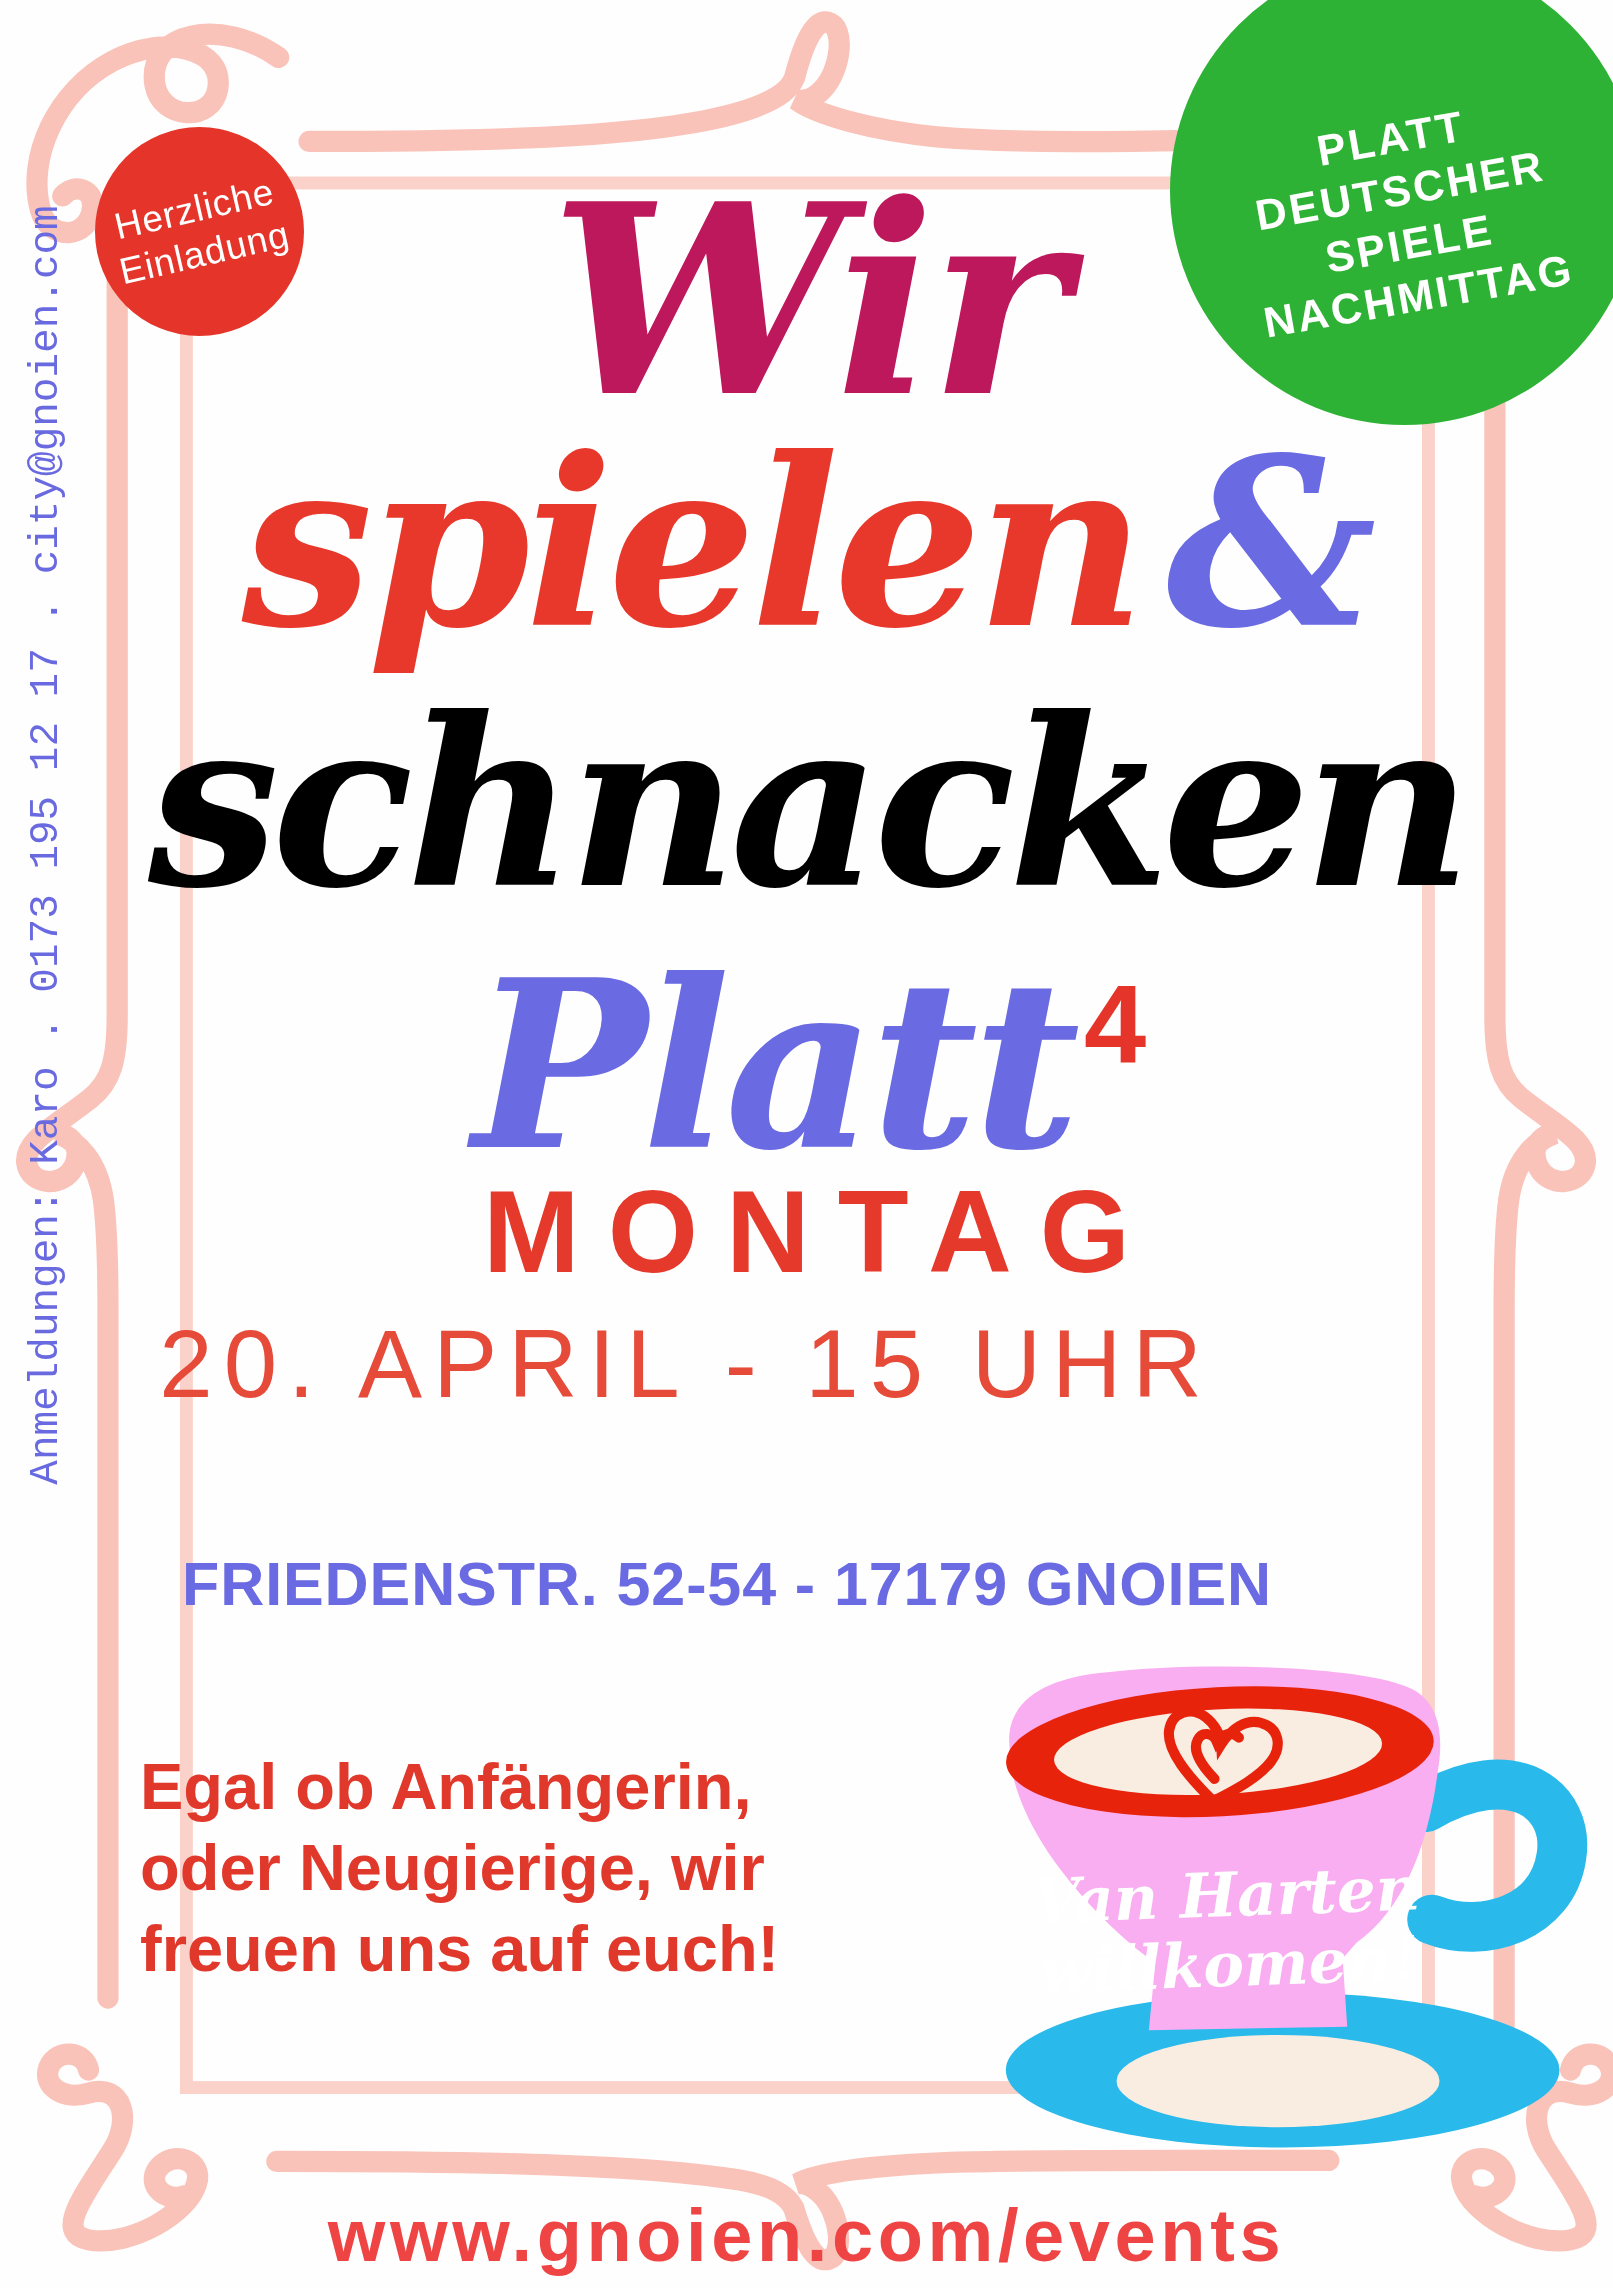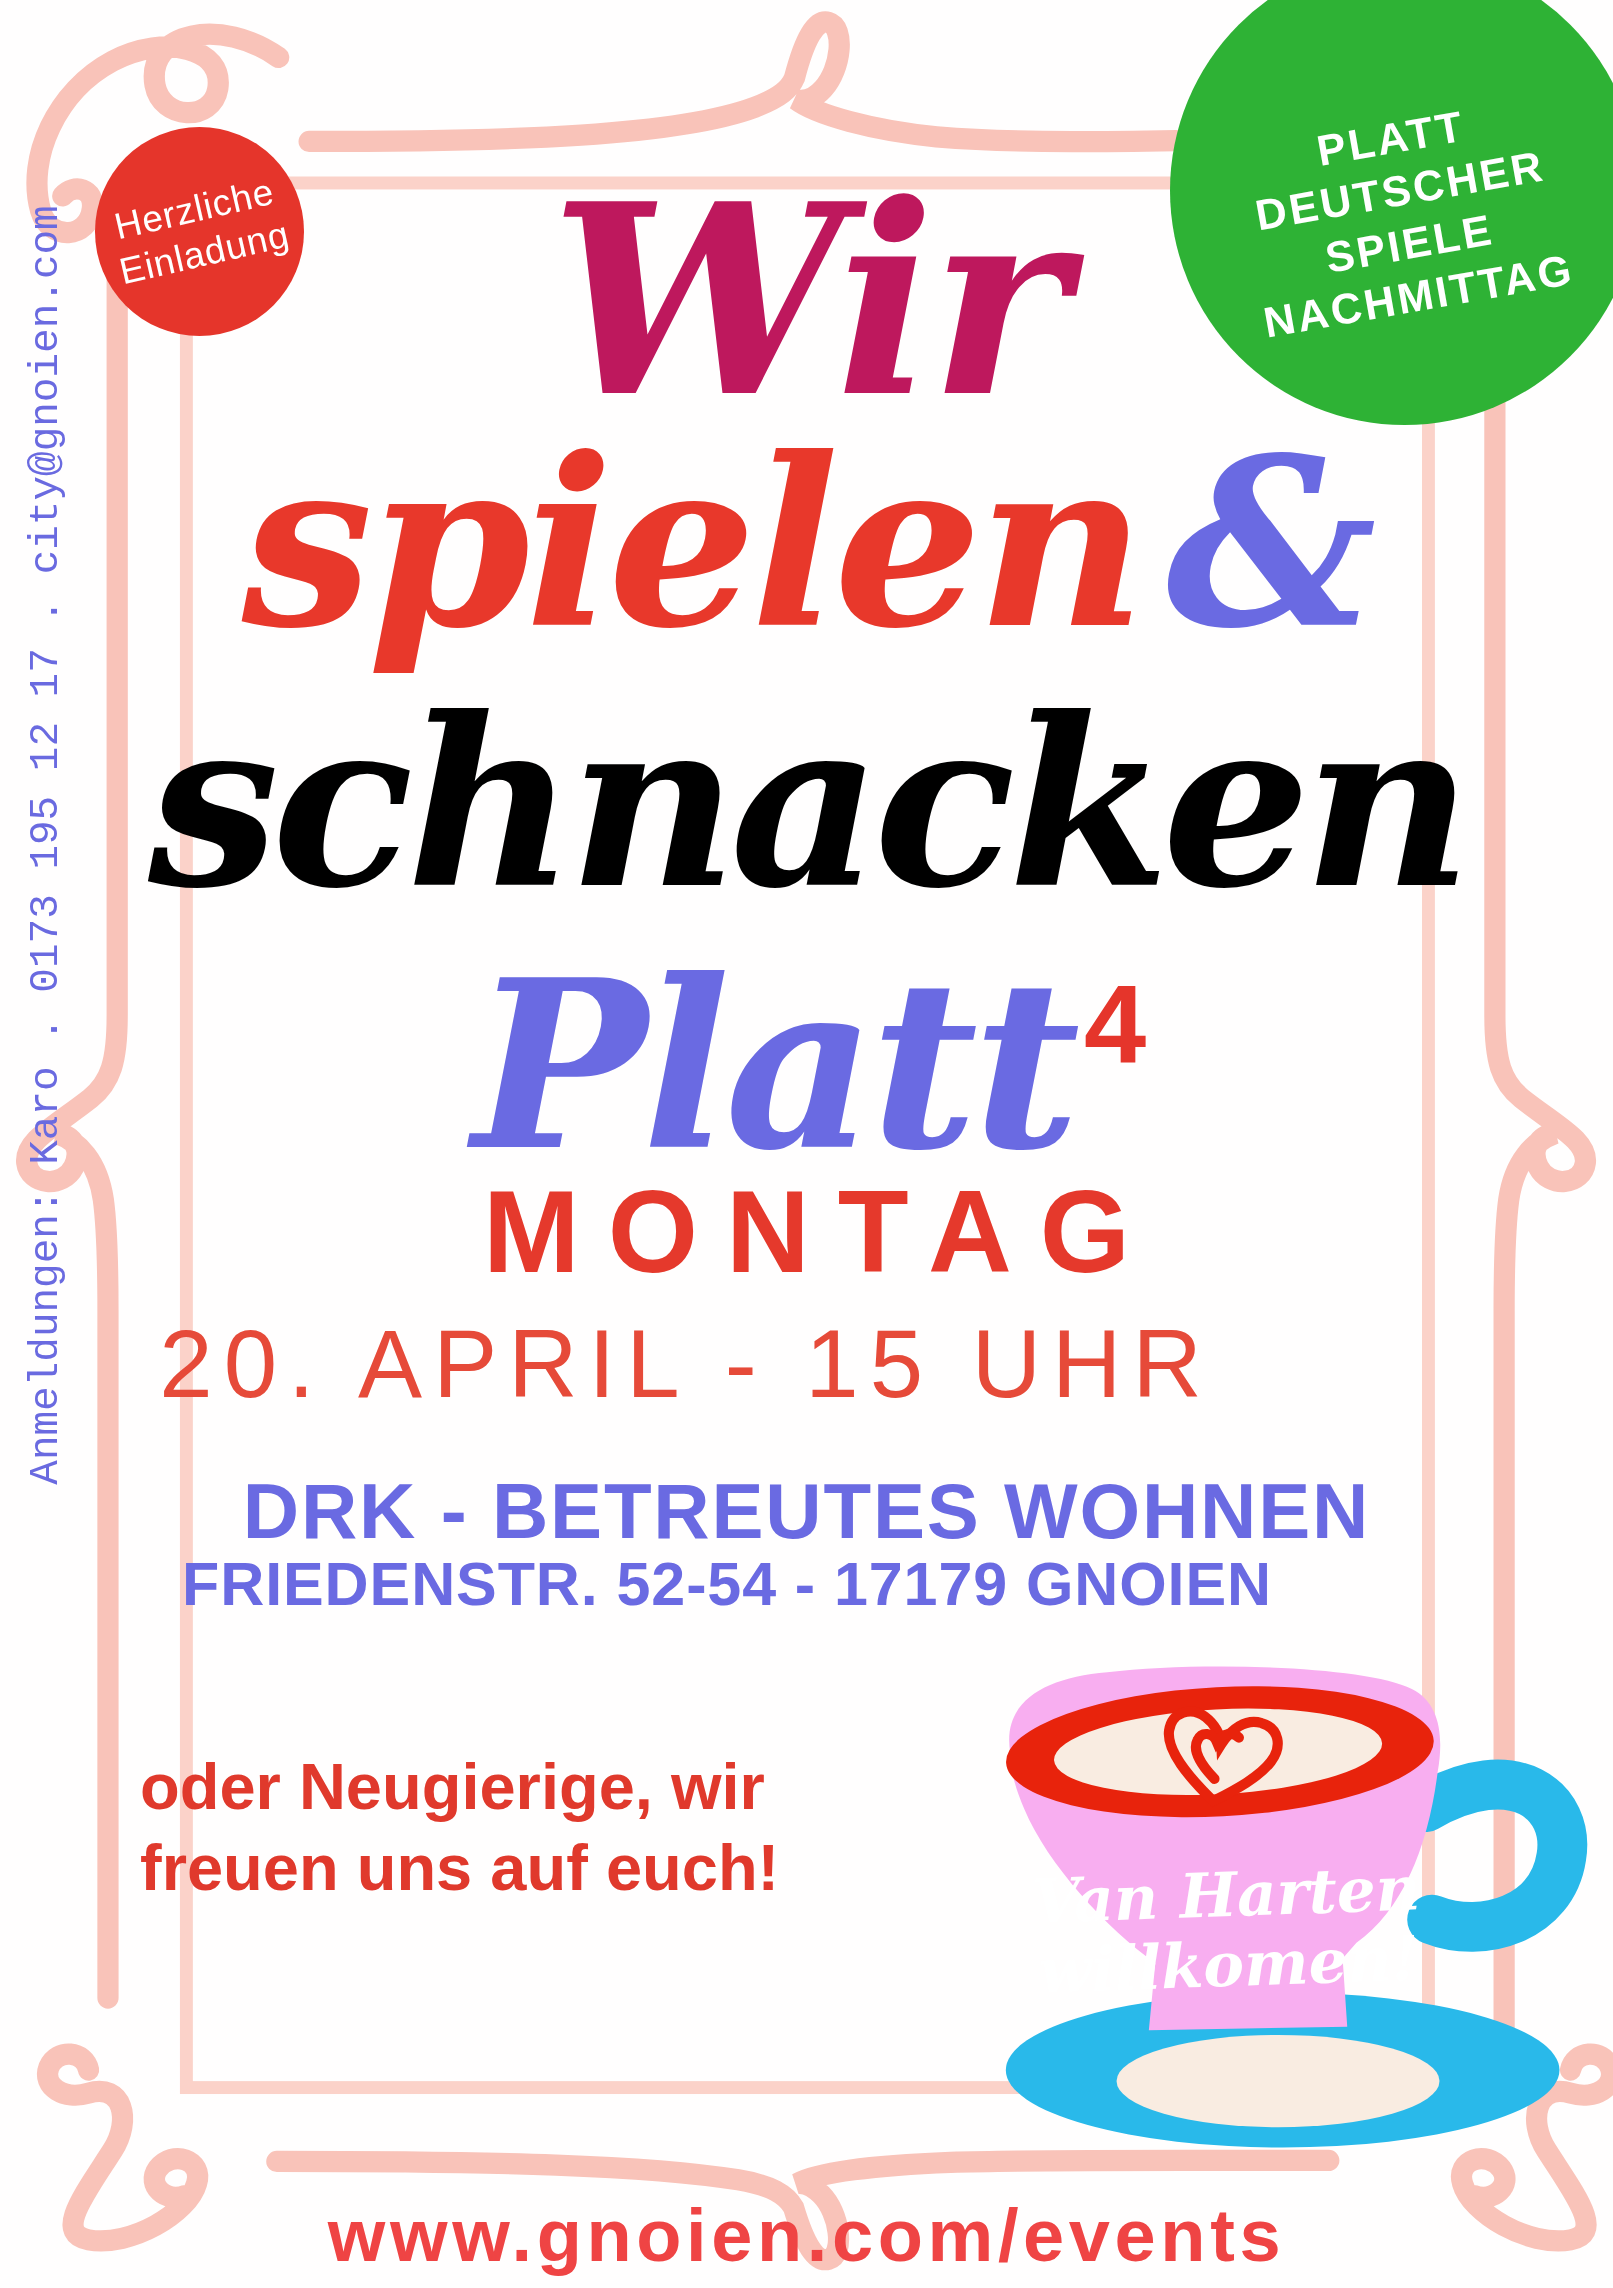--- a/index.html
+++ b/index.html
@@ -101,24 +101,24 @@
     </div>
   </div>
 
   <div class="script t-wir">Wir</div>
   <div class="script t-spielen"><span>spielen</span><span class="amp">&amp;</span></div>
   <div class="script t-schnacken">schnacken</div>
   <div class="script t-platt"><span>Platt</span><sup>4</sup></div>
 
   <div class="t-montag">MONTAG</div>
   <div class="t-date">20. APRIL - 15 UHR</div>
-  <div class="t-venue">DRK - BETREUTES WOHNEN</div>
   <div class="t-address">FRIEDENSTR. 52-54 - 17179 GNOIEN</div>
 
   <div class="t-body">
+    <div>Egal ob Anfängerin,</div>
     <div>oder Neugierige, wir</div>
     <div>freuen uns auf euch!</div>
   </div>
 
   <div class="t-cup">
     <div>Van Harten</div>
     <div>willkomen!</div>
   </div>
 
   <div class="t-contact">Anmeldungen: Karo . 0173 195 12 17 . city@gnoien.com</div>

